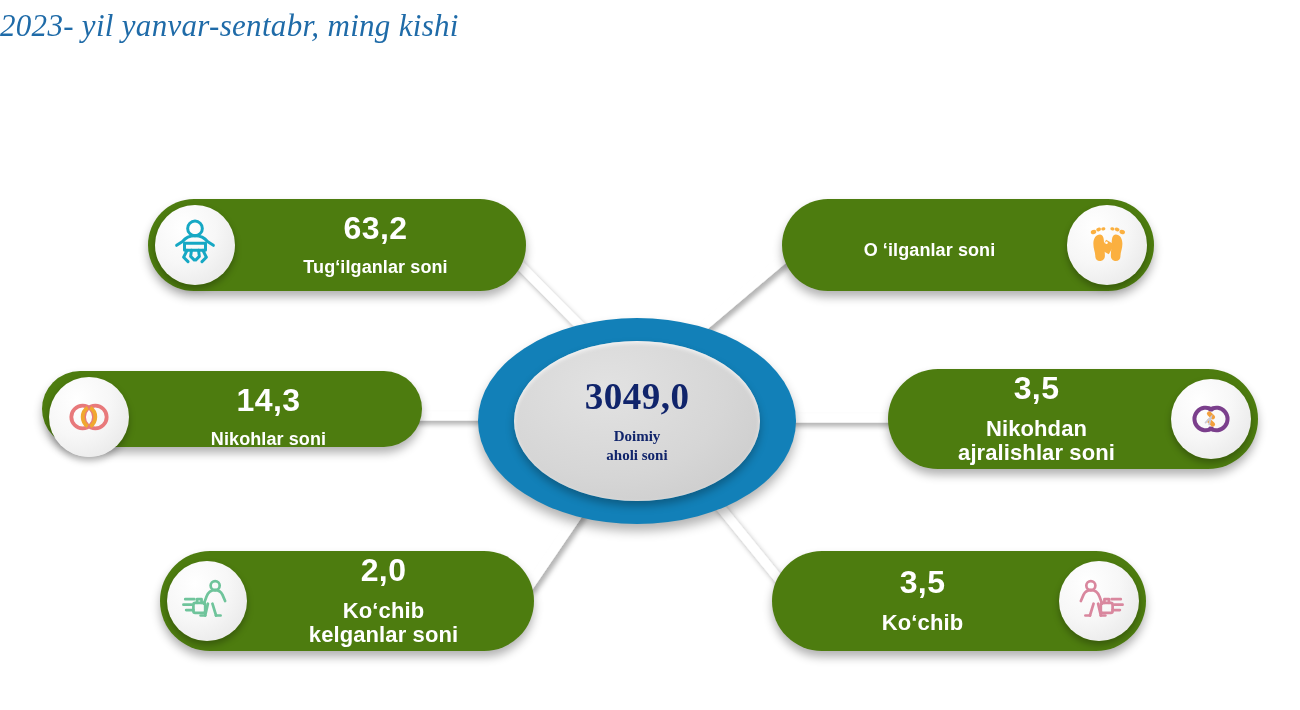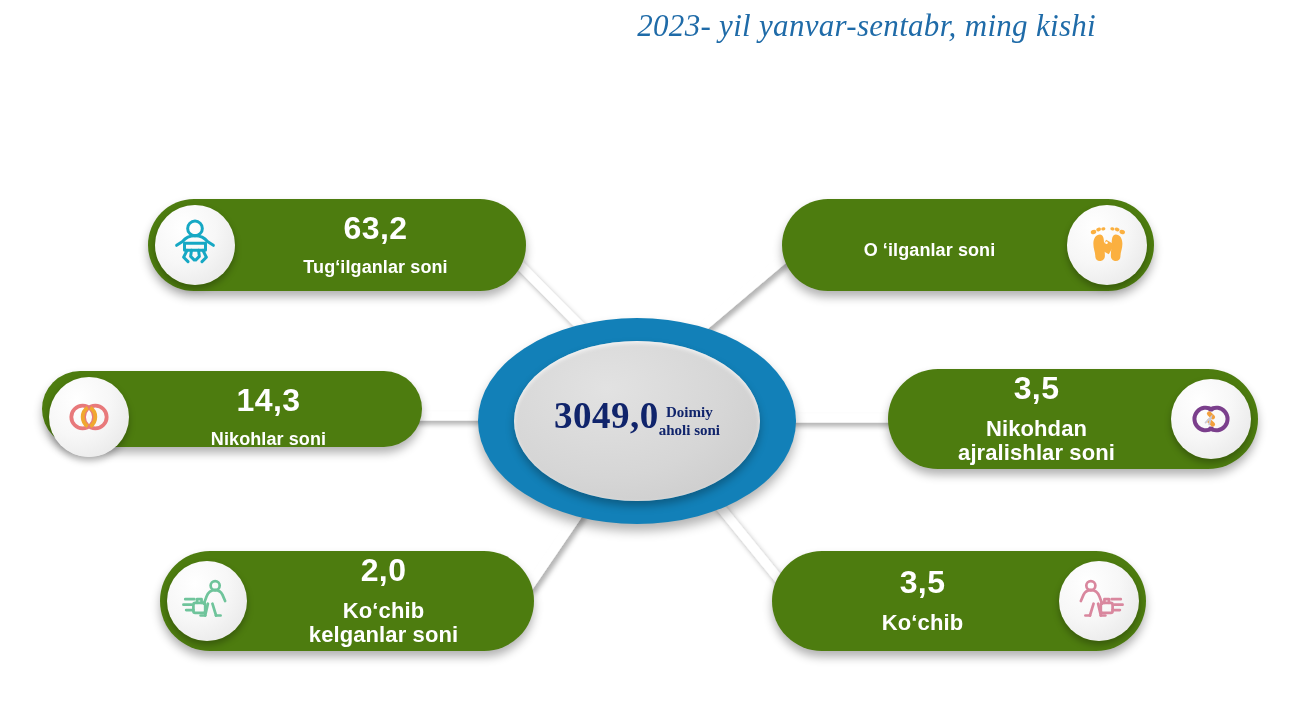--- a/index.html
+++ b/index.html
@@ -20,28 +20,27 @@
     width: 1300px;
     height: 710px;
   }
 
   
   .title {
     position: absolute;
     top: 8px;
     left: 0;
     width: 1076px;
-    text-align: right;
+    text-align: left;
     font-family: "Liberation Serif", serif;
     font-style: italic;
     font-weight: 400;
     font-size: 31px;
     color: #1F6BA8;
     letter-spacing: 0.3px;
-    padding-left: 20px;
   }
 
   
   .connectors {
     position: absolute;
     left: 0;
     top: 0;
     width: 1300px;
     height: 710px;
     pointer-events: none;
@@ -67,21 +66,21 @@
   .hub-inner {
     position: absolute;
     left: 36px;
     top: 23px;
     width: 246px;
     height: 160px;
     border-radius: 50%;
     background: radial-gradient(ellipse at 38% 30%, #E2E2E2 0%, #D6D6D6 55%, #C8C8C8 100%);
     box-shadow: inset 0 2px 4px rgba(255,255,255,0.7), 0 5px 8px rgba(0,0,0,0.28);
     display: flex;
-    flex-direction: row;
+    flex-direction: column;
     align-items: center;
     justify-content: center;
   }
   .hub-value {
     font-family: "Liberation Serif", serif;
     font-weight: bold;
     font-size: 37px;
     color: #10246B;
     line-height: 1;
     margin-bottom: 12px;

